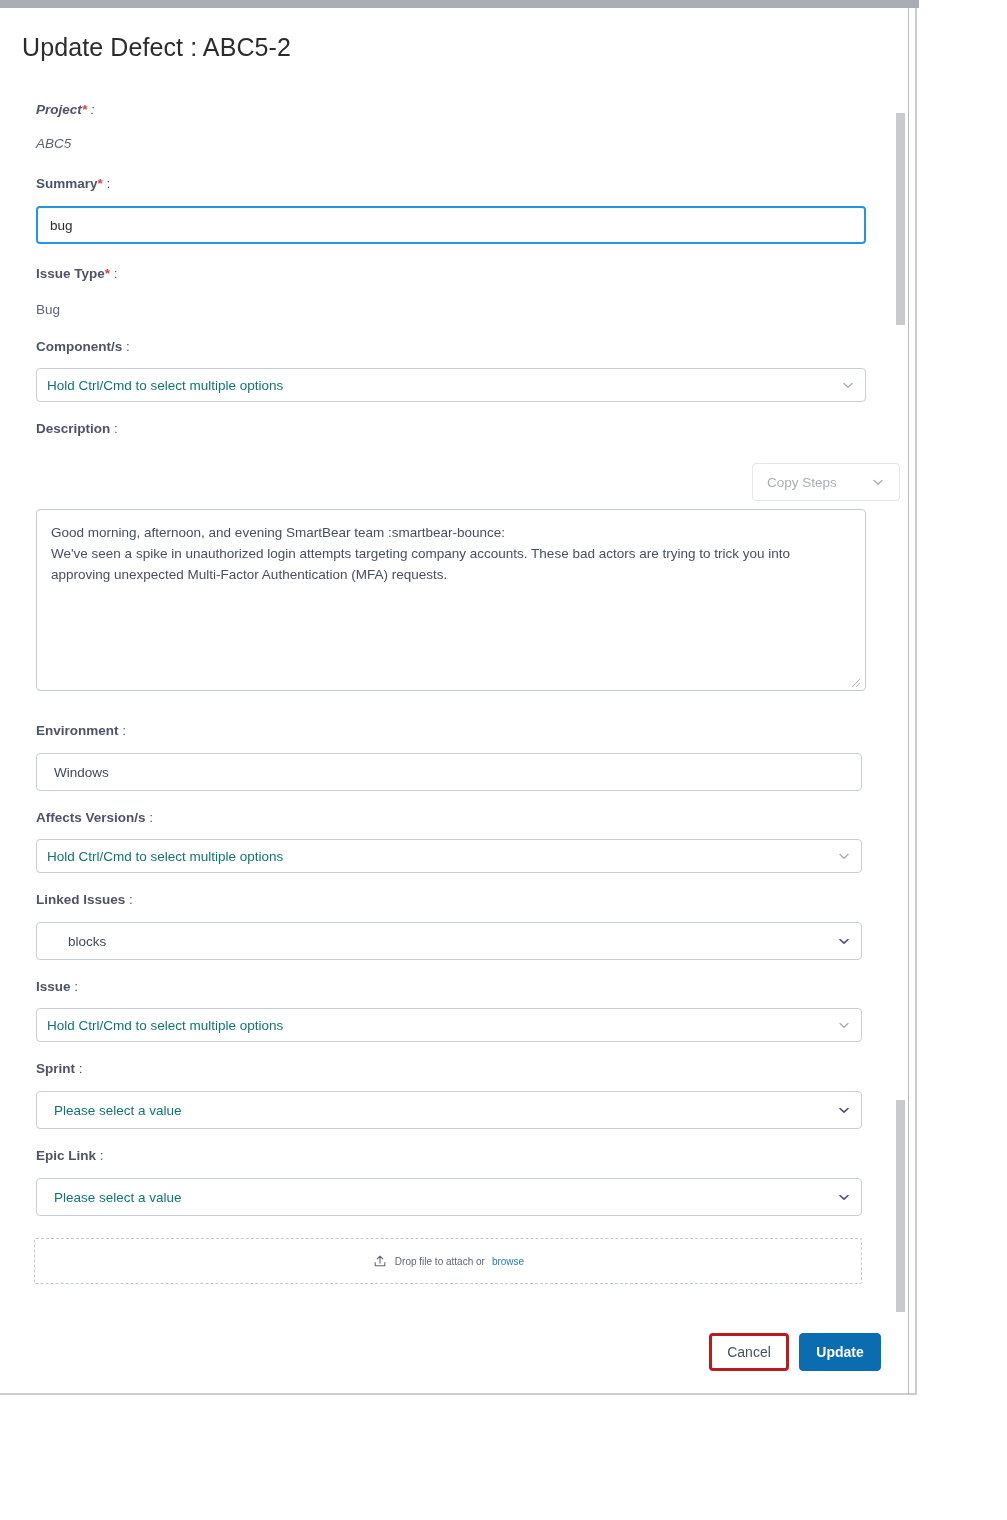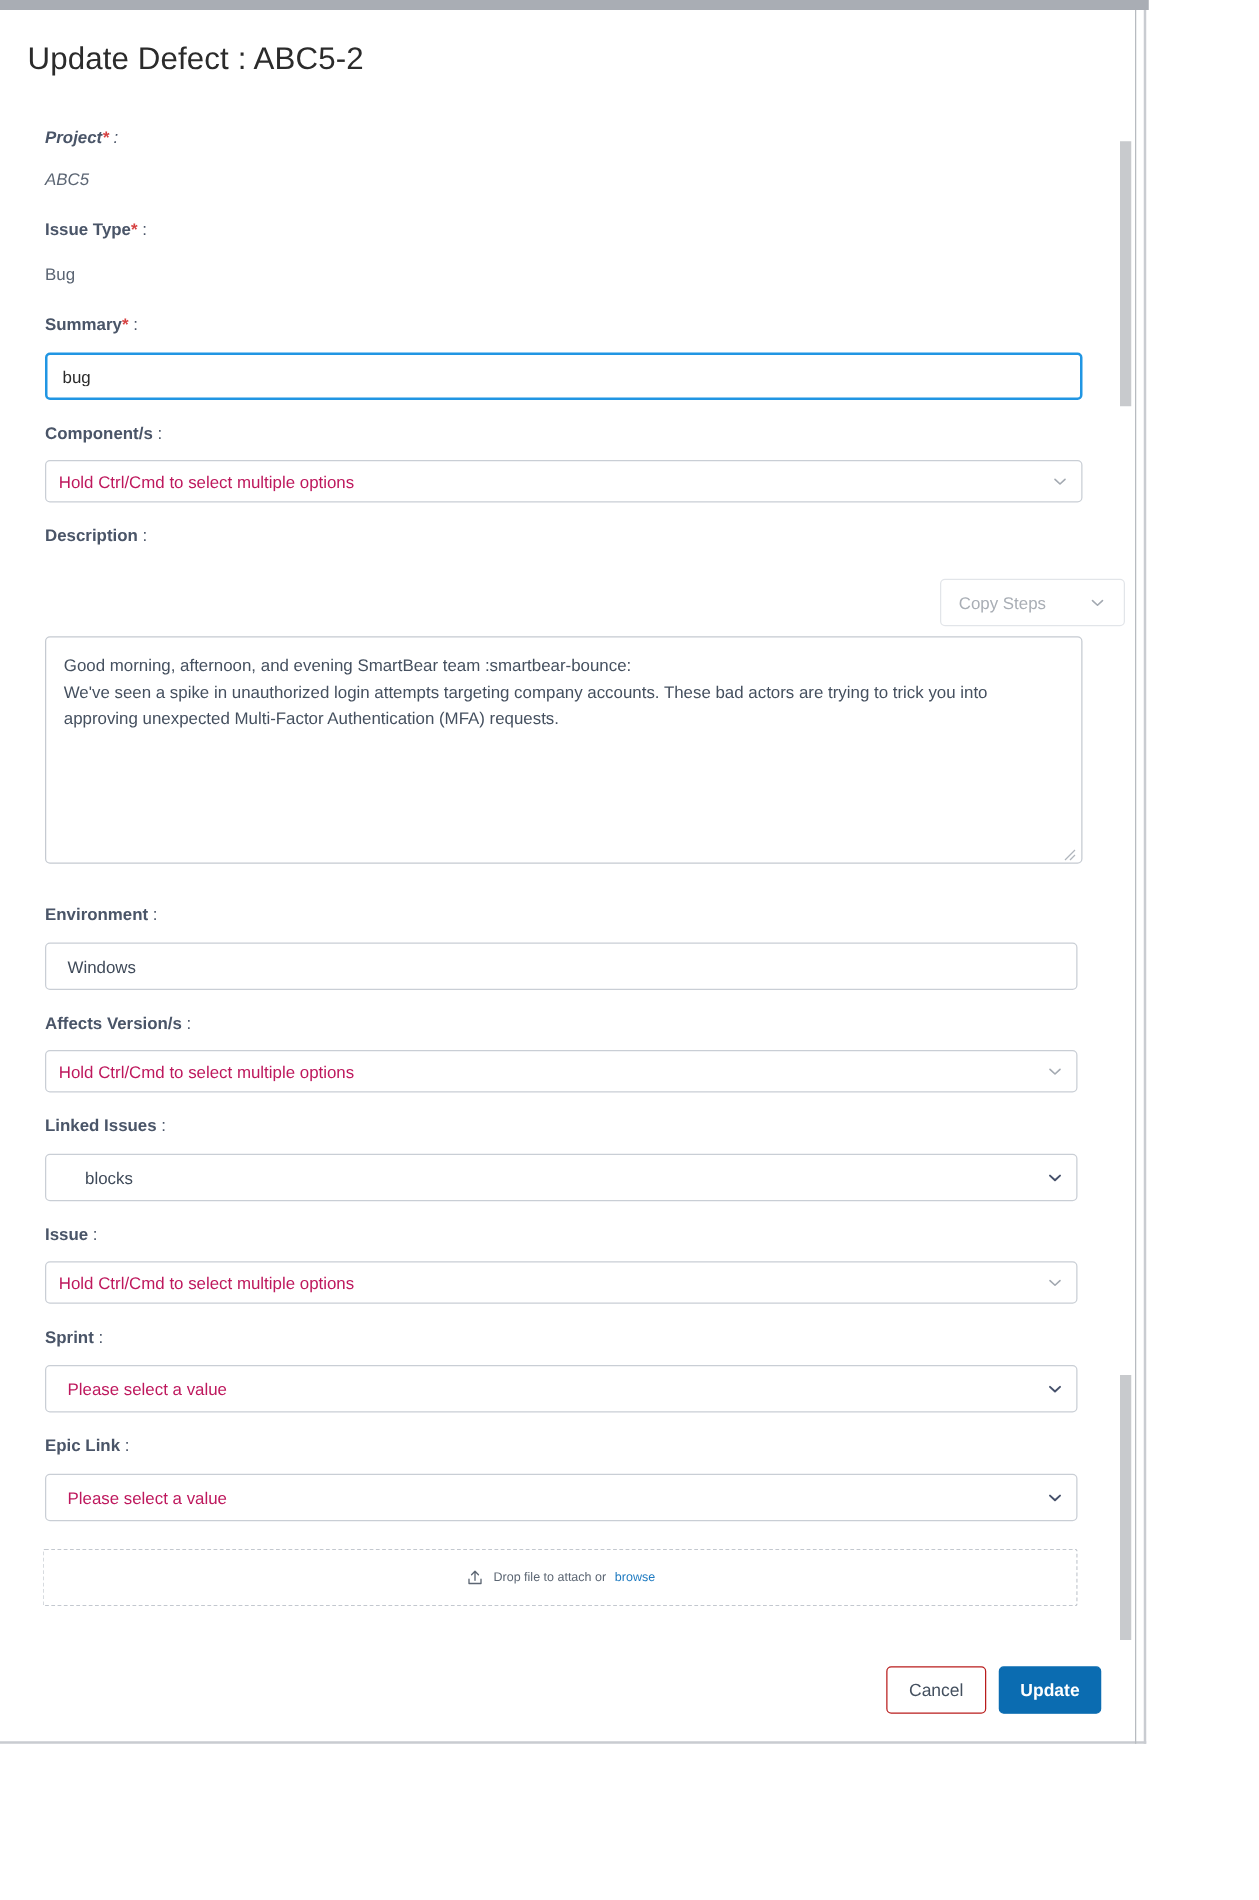--- a/index.html
+++ b/index.html
@@ -122,21 +122,21 @@
     font-size: 13.5px;
     display: flex;
     align-items: center;
     padding: 0 10px;
   }
   .select-box .sel-text {
     flex: 1;
     white-space: nowrap;
     overflow: hidden;
   }
-  .sel-text.placeholder { color: #be185d; }
+  .sel-text.placeholder { color: #0f766e; }
   .sel-text.value { color: #3f4a59; padding-left: 7px; }
 
   .chev {
     width: 14px;
     height: 14px;
     flex: 0 0 auto;
     display: block;
   }
   .chev.light path { stroke: #a3a9b1; }
   .chev.dark path { stroke: #46516b; }
@@ -224,21 +224,21 @@
     font-size: 14px;
     font-family: "Liberation Sans", sans-serif;
     cursor: pointer;
     display: flex;
     align-items: center;
     justify-content: center;
   }
   .btn-cancel {
     width: 80px;
     background: #fff;
-    border: 1px solid #b91c1c;
+    border: 3px solid #b91c1c;
     color: #44505f;
   }
   .btn-update {
     width: 82px;
     background: #0b6cb1;
     border: 1px solid #0b6cb1;
     color: #ffffff;
     font-weight: bold;
   }
 
@@ -277,32 +277,32 @@
 
       <div class="field" style="margin-top:0;font-style:italic;">
         <div class="label">
           <span>Project</span><span class="req">*</span><span class="colon"> :</span>
         </div>
         <div class="static-value" style="margin-top:14px;">ABC5</div>
       </div>
 
       <div class="field" style="margin-top:20px;">
         <div class="label">
-          <span>Issue Type</span><span class="req">*</span><span class="colon"> :</span>
-        </div>
-        <div class="static-value" style="margin-top:16px;">Bug</div>
-      </div>
-
-      <div class="field" style="margin-top:20px;">
-        <div class="label">
           <span>Summary</span><span class="req">*</span><span class="colon"> :</span>
         </div>
         <div style="margin-top:12px;">
           <input class="text-input focused" type="text" value="bug" style="">
         </div>
+      </div>
+
+      <div class="field" style="margin-top:20px;">
+        <div class="label">
+          <span>Issue Type</span><span class="req">*</span><span class="colon"> :</span>
+        </div>
+        <div class="static-value" style="margin-top:16px;">Bug</div>
       </div>
 
       <div class="field" style="margin-top:17px;">
         <div class="label">
           <span>Component/s</span><span class="colon"> :</span>
         </div>
         <div style="margin-top:11px;">
           <div class="select-box" style="width:830px;height:34px;">
             <span class="sel-text placeholder">Hold Ctrl/Cmd to select multiple options</span>
             <svg class="chev light" viewBox="0 0 14 14">

